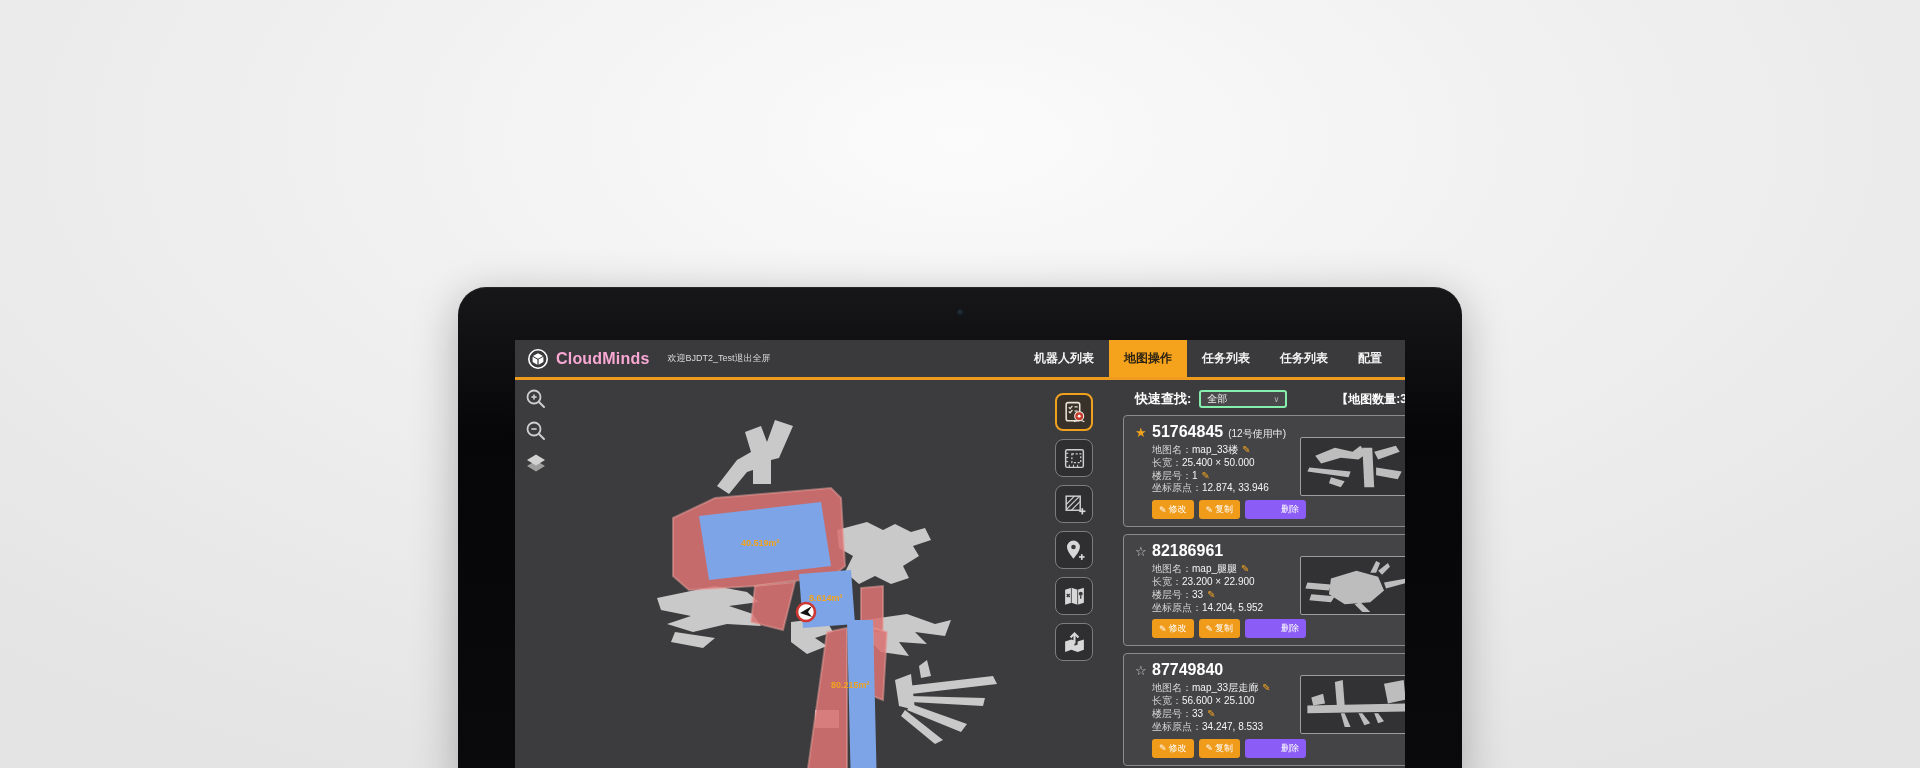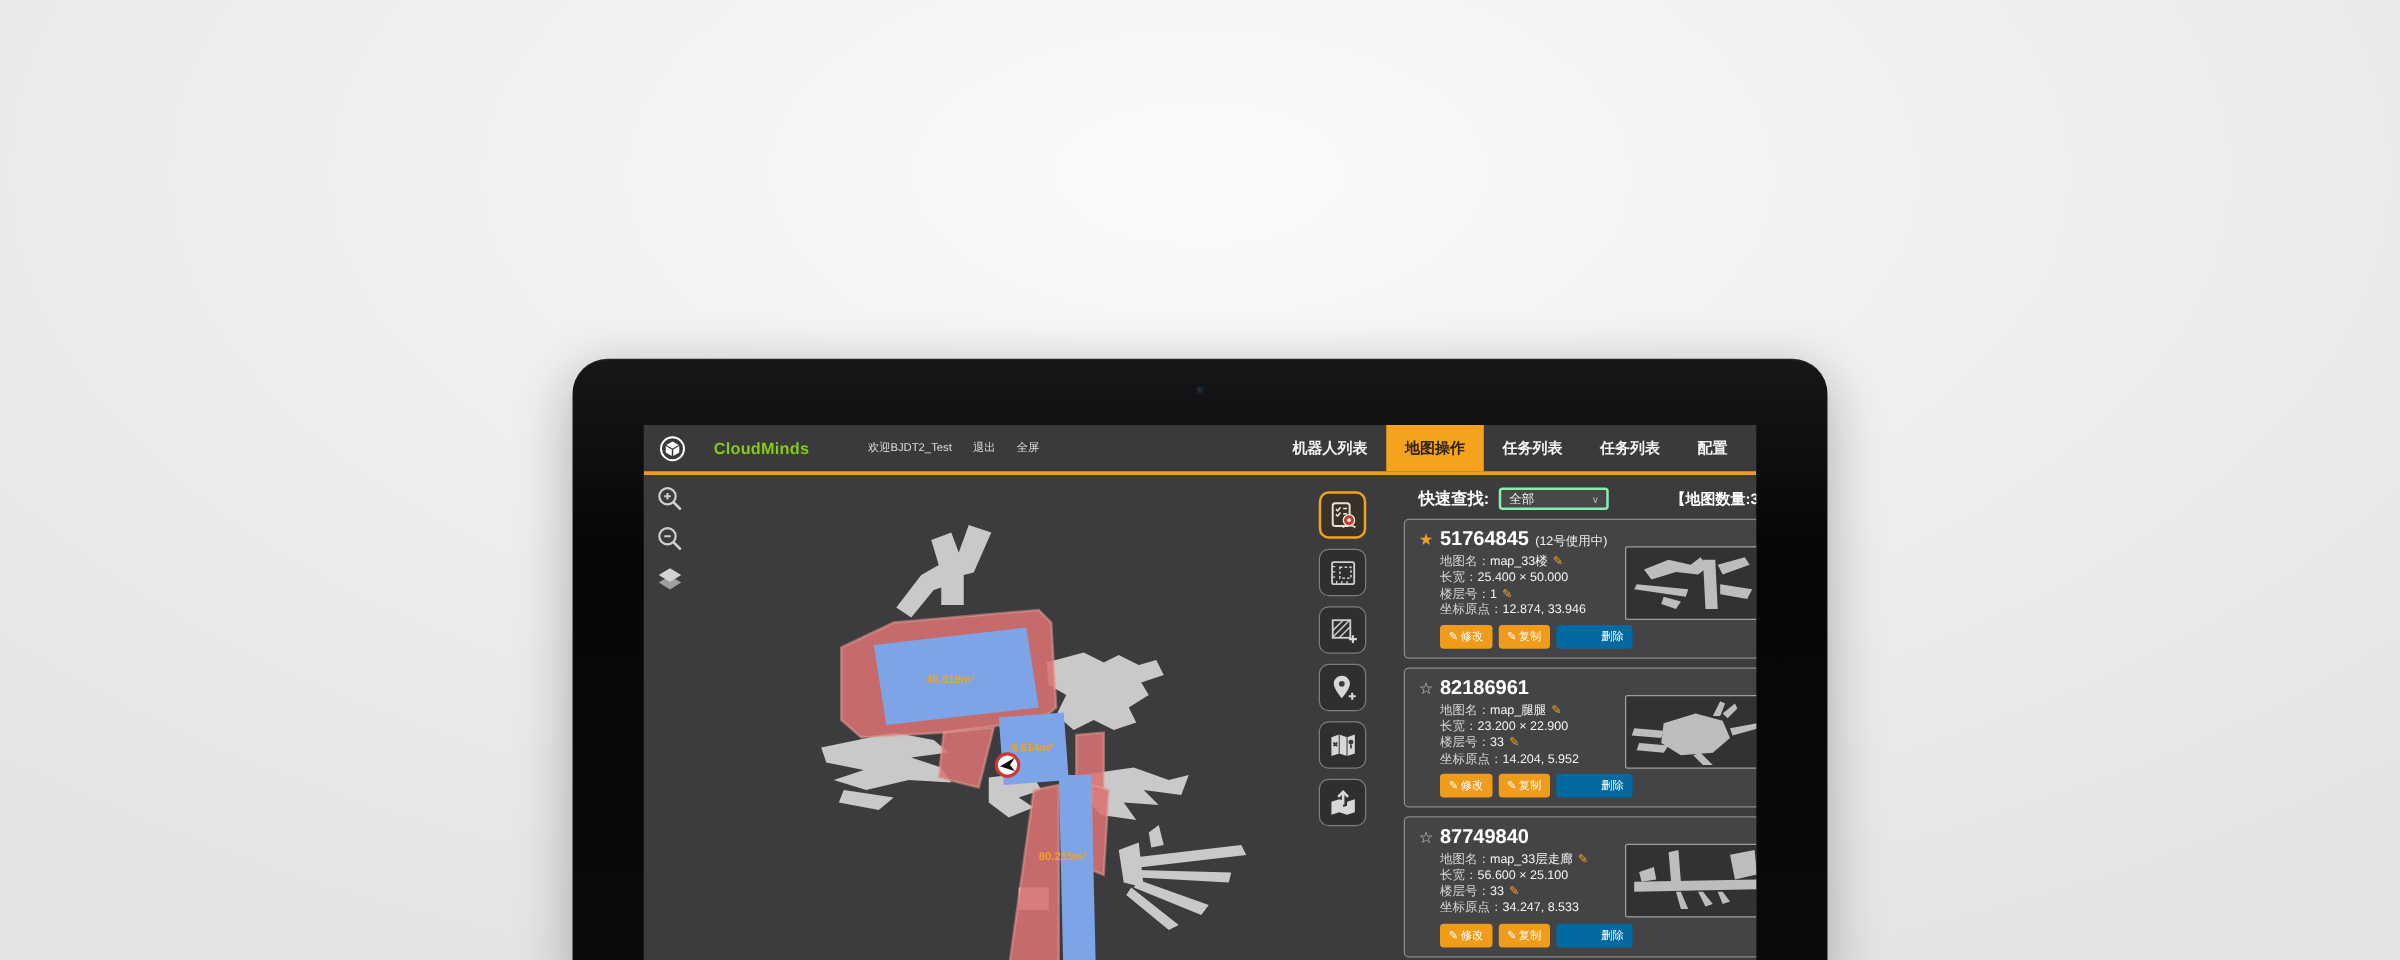--- a/index.html
+++ b/index.html
@@ -28,22 +28,22 @@
     background:#3c3c3e; overflow:hidden;
   }
 
   
   .navbar {
     position:absolute; left:0; top:0; right:0; height:40px;
     background:#3a3a3c; border-bottom:3px solid #ef9c1e;
     display:flex; align-items:center; padding:0 8px 0 12px;
   }
   .brand { display:flex; align-items:center; }
-  .brand-name { color:#84cc16; font-weight:bold; font-size:13px; margin-left:22px; letter-spacing:.2px; }
-  .user-links { display:flex; align-items:flex-end; margin-left:47px; gap:17px; }
+  .brand-name { color:#f9a8d4; font-weight:bold; font-size:16px; margin-left:7px; letter-spacing:.2px; }
+  .user-links { display:flex; align-items:flex-end; margin-left:18px; }
   .user-links span { color:#dcdcdc; font-size:9px; cursor:pointer; }
   .tabs { margin-left:auto; display:flex; height:37px; }
   .tab {
     padding:0 15px; line-height:37px; font-size:12px; font-weight:bold;
     color:#f3f3f3; cursor:pointer; white-space:nowrap;
   }
   .tab.active { background:#f5a21c; color:#2d2412; }
 
   
   .content { position:absolute; left:0; top:40px; right:0; bottom:0; background:#3c3c3e; }
@@ -88,21 +88,21 @@
   .thumb {
     position:absolute; right:9px; top:21px; width:113px; height:59px;
     background:#323234; border:1px solid #9d9d9d; border-radius:2px;
   }
   .btn-row { display:flex; gap:5px; margin:5px 0 0 17px; }
   .btn {
     border:none; border-radius:3px; color:#fff; font-size:9px; padding:3px 7px;
     cursor:pointer; font-family:inherit; display:flex; align-items:center; gap:2px;
   }
   .btn.orange { background:#f09b1a; }
-  .btn.gray { background:#0369a1;padding-left:36px; }
+  .btn.gray { background:#8b5cf6;padding-left:36px; }
   .map-area-label { fill:#f2a31f; font-size:9px; font-weight:bold; }
 </style>
 </head>
 <body>
 
 <div class="stage">
   <div class="monitor">
     <div class="camera"></div>
 
     <div class="screen">

